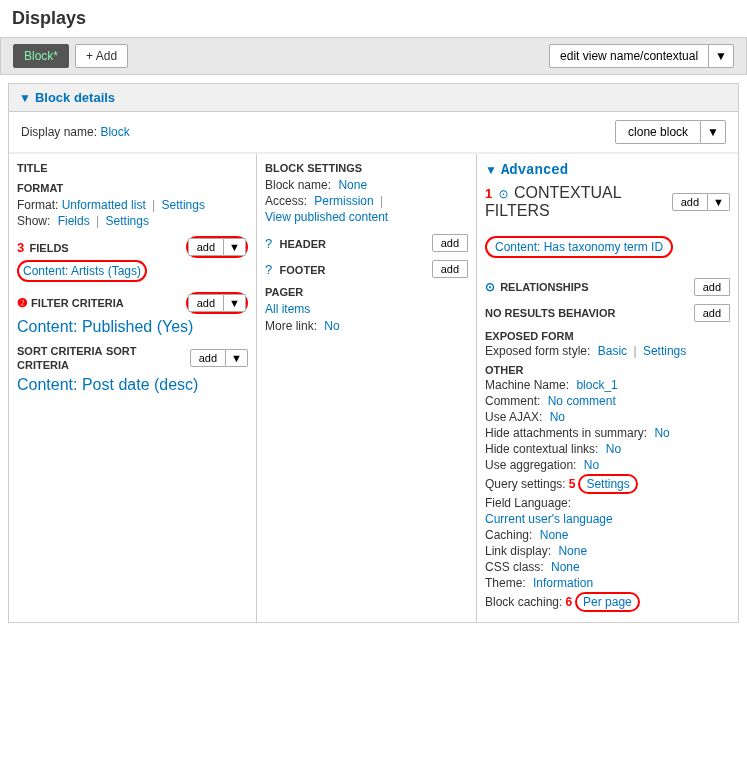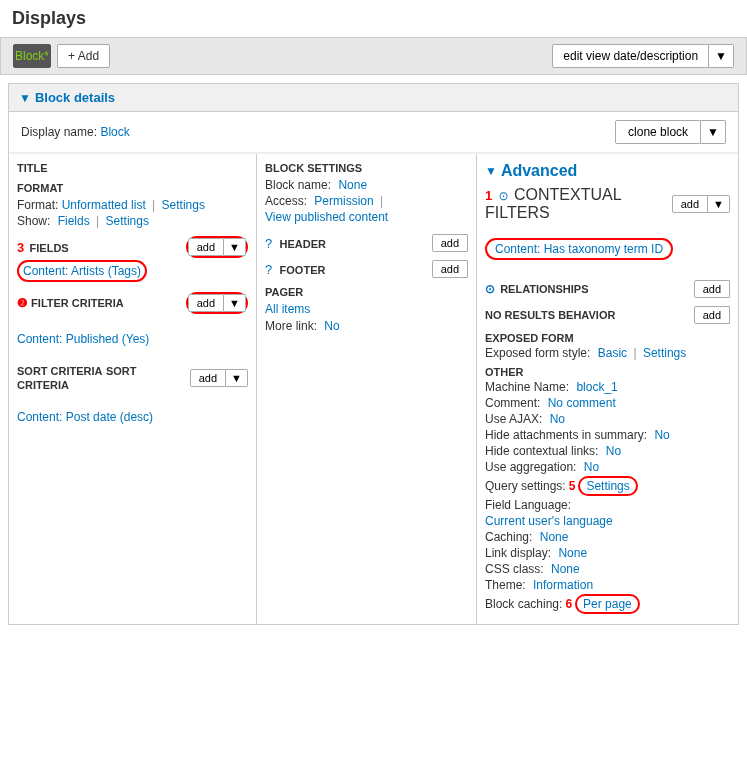--- a/index.html
+++ b/index.html
@@ -3,21 +3,21 @@
   <meta charset="utf-8">
   <style>
     * { box-sizing: border-box; margin: 0; padding: 0; }
     body { font-family: Arial, sans-serif; font-size: 12px; color: #333; background: #fff; width: 747px; }
 
     .page-title { font-size: 18px; font-weight: bold; padding: 8px 12px; color: #333; }
 
     .toolbar { display: flex; align-items: center; justify-content: space-between; padding: 6px 12px; background: #e8e8e8; border: 1px solid #ccc; }
     .toolbar-left { display: flex; align-items: center; gap: 6px; }
 
-    .btn-tab-active { background: #555; color: #84cc16; border: 1px solid #555; padding: 4px 1px; font-size: 12px; cursor: pointer; border-radius: 2px; }
+    .btn-tab-active { background: #555; color: #86efac; border: 1px solid #555; padding: 4px 10px; font-size: 12px; cursor: pointer; border-radius: 2px; }
     .btn-add { background: #fff; color: #333; border: 1px solid #aaa; padding: 4px 10px; font-size: 12px; cursor: pointer; border-radius: 2px; }
     .btn-add::before { content: "+ "; }
 
     .btn-edit-view { background: #fff; border: 1px solid #aaa; padding: 4px 10px; font-size: 12px; cursor: pointer; border-radius: 2px 0 0 2px; }
     .btn-dropdown-arrow { background: #fff; border: 1px solid #aaa; border-left: none; padding: 4px 6px; font-size: 12px; cursor: pointer; border-radius: 0 2px 2px 0; }
     .btn-group { display: flex; }
 
     .block-details-section { border: 1px solid #ccc; margin: 8px; }
 
     .block-details-header { background: #f0f0f0; padding: 6px 10px; border-bottom: 1px solid #ccc; display: flex; align-items: center; }
@@ -40,29 +40,29 @@
     .section-heading:first-child { margin-top: 0; }
     .link-blue { color: #0074bd; cursor: pointer; text-decoration: none; }
 
     .fields-header { display: flex; align-items: center; justify-content: space-between; margin-top: 8px; }
     .add-btn-group { display: flex; align-items: center; }
     .btn-add-small { background: #fff; border: 1px solid #aaa; padding: 2px 8px; font-size: 11px; cursor: pointer; border-radius: 2px 0 0 2px; }
     .btn-add-arrow { background: #fff; border: 1px solid #aaa; border-left: none; padding: 2px 5px; font-size: 11px; cursor: pointer; border-radius: 0 2px 2px 0; }
     .number-badge { color: red; font-weight: bold; font-size: 13px; margin-right: 2px; }
 
     .content-item { color: #0074bd; font-size: 12px; margin: 2px 0; padding: 2px 4px; border: 2px solid red; border-radius: 12px; display: inline-block; }
-    .content-item-plain { color: #0074bd; font-size: 12px; margin: 18px 0; display: block; }
+    .content-item-plain { color: #0074bd; font-size: 16px; margin: 4px 0; display: block; }
 
     .divider-pipe { color: #999; margin: 0 3px; }
 
     .pager-row { margin: 3px 0; }
 
     
     .advanced-header { display: flex; align-items: center; margin-bottom: 6px; }
-    .advanced-title { color: #0074bd; font-weight: bold; font-size: 16px; margin-left: 4px; }
+    .advanced-title { color: #0074bd; font-weight: bold; font-size: 14px; margin-left: 4px; font-family: Liberation Mono, monospace; }
 
     .contextual-header { display: flex; align-items: center; justify-content: space-between; margin-bottom: 4px; }
     .contextual-label { font-size: 16px; font-weight: normal; text-transform: uppercase; color: #333; }
     .number-circle { color: red; font-size: 13px; font-weight: bold; margin-right: 3px; }
 
     .contextual-filter-item { border: 2px solid red; border-radius: 12px; display: inline-block; padding: 2px 8px; color: #0074bd; font-size: 12px; margin: 12px 0; }
 
     .sub-section { margin-top: 8px; }
     .sub-heading { font-size: 11px; font-weight: bold; text-transform: uppercase; color: #333; display: flex; align-items: center; justify-content: space-between; margin-bottom: 2px; }
 
@@ -76,21 +76,21 @@
 <body>
 
 <div class="page-title">Displays</div>
 
 <div class="toolbar">
   <div class="toolbar-left">
     <button class="btn-tab-active">Block*</button>
     <button class="btn-add">Add</button>
   </div>
   <div class="btn-group">
-    <button class="btn-edit-view">edit view date/description</button>
+    <button class="btn-edit-view">edit view name/contextual</button>
     <button class="btn-dropdown-arrow">▼</button>
   </div>
 </div>
 
 <div class="block-details-section">
 
   <div class="block-details-header">
     <span class="collapse-arrow">▼</span>
     <span class="block-details-title">Block details</span>
   </div>

